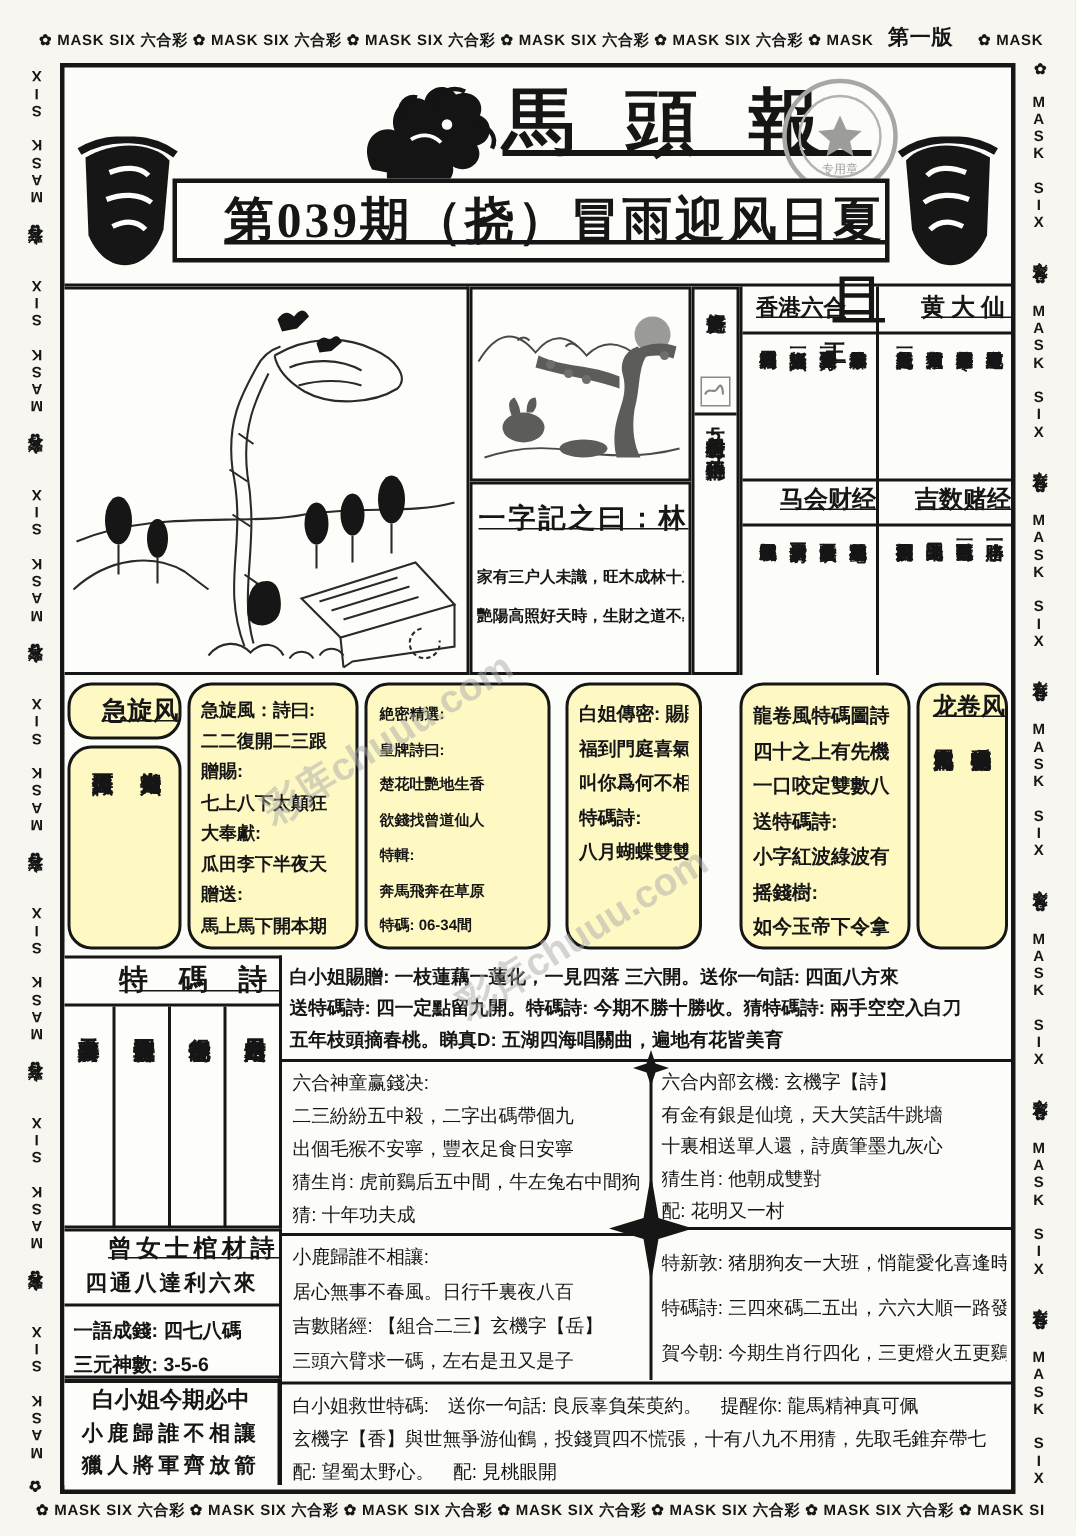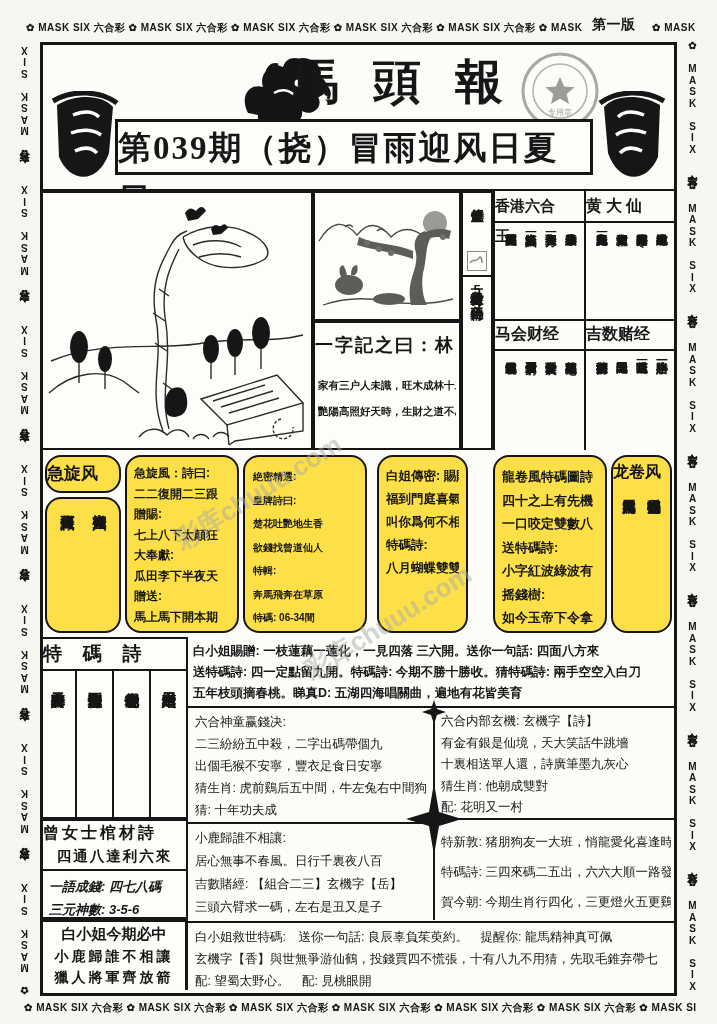--- a/index.html
+++ b/index.html
@@ -5,23 +5,23 @@
   html,body{margin:0;padding:0;background:#e8e6e0;}
   .page{position:relative;width:717px;height:1024px;background:#f7f6f1;overflow:hidden;
         font-family:"Liberation Sans",sans-serif;color:#161616;}
   .s{position:absolute;}
   .frame{position:absolute;left:40px;top:42px;width:631px;height:948px;border:3px solid #161616;background:#fcfcf8;}
   .bstrip{font-weight:bold;font-size:10px;letter-spacing:.5px;white-space:nowrap;overflow:hidden;color:#161616;}
   .vt{writing-mode:vertical-rl;text-orientation:upright;}
   .serif{font-family:"Liberation Serif",serif;}
   .b{font-weight:bold;}
   .box{border:2px solid #161616;background:#fdfdf9;box-sizing:border-box;}
-  .rnd{border:2.5px solid #161616;border-radius:16px;background:#fde047;box-sizing:border-box;}
+  .rnd{border:2.5px solid #161616;border-radius:16px;background:#fef9c3;box-sizing:border-box;}
   .lines div{white-space:nowrap;overflow:hidden;}
-  .ttl{text-align:left;font-family:"Liberation Serif",serif;font-weight:bold;}
+  .ttl{text-align:right;font-family:"Liberation Serif",serif;font-weight:bold;text-decoration:underline;}
   .hline{background:#161616;height:2px;}
   .vline{background:#161616;width:2px;}
   .vcols{writing-mode:vertical-rl;text-orientation:upright;font-weight:bold;}
   .vcols>div{white-space:nowrap;overflow:hidden;}
   .sepcols>div:not(:first-child){border-right:2px solid #161616;}
   .wm{color:rgba(170,170,170,.5);font-size:26px;font-weight:bold;transform:rotate(-32deg);white-space:nowrap;pointer-events:none;}
 </style>
 </head>
 <body>
 
@@ -287,21 +287,21 @@
       <div>猜生肖: 他朝成雙對</div>
       <div>配: 花明又一村</div>
     </div>
 
     <div class="s hline" style="left:145px;top:777px;width:243px;"></div>
     <div class="s hline" style="left:393px;top:773px;width:238px;"></div>
 
     <div class="s box" style="left:0;top:774px;width:145px;height:100px;border-left:none;text-align:center;">
       <div class="ttl serif" style="font-size:16px;line-height:24px;letter-spacing:3px;">曾女士棺材詩</div>
       <div class="serif b" style="font-size:14.5px;line-height:22px;letter-spacing:2px;">四通八達利六來</div>
-      <div class="lines b" style="border-top:2px solid #161616;margin-top:2px;padding:4px 6px 0;font-size:13px;line-height:23px;text-align:left;font-style:italic;">
+      <div class="lines b" style="border-top:2px solid #161616;margin-top:2px;padding:4px 6px 0;font-size:13px;line-height:23px;text-align:left;">
         <div>一語成錢: 四七八碼</div>
         <div>三元神數: 3-5-6</div>
       </div>
     </div>
 
     <div class="s lines" style="left:152px;top:782px;width:232px;font-size:12.5px;line-height:23px;">
       <div>小鹿歸誰不相讓:</div>
       <div>居心無事不春風。日行千裏夜八百</div>
       <div>吉數賭經: 【組合二三】玄機字【岳】</div>
       <div>三頭六臂求一碼，左右是丑又是子</div>

